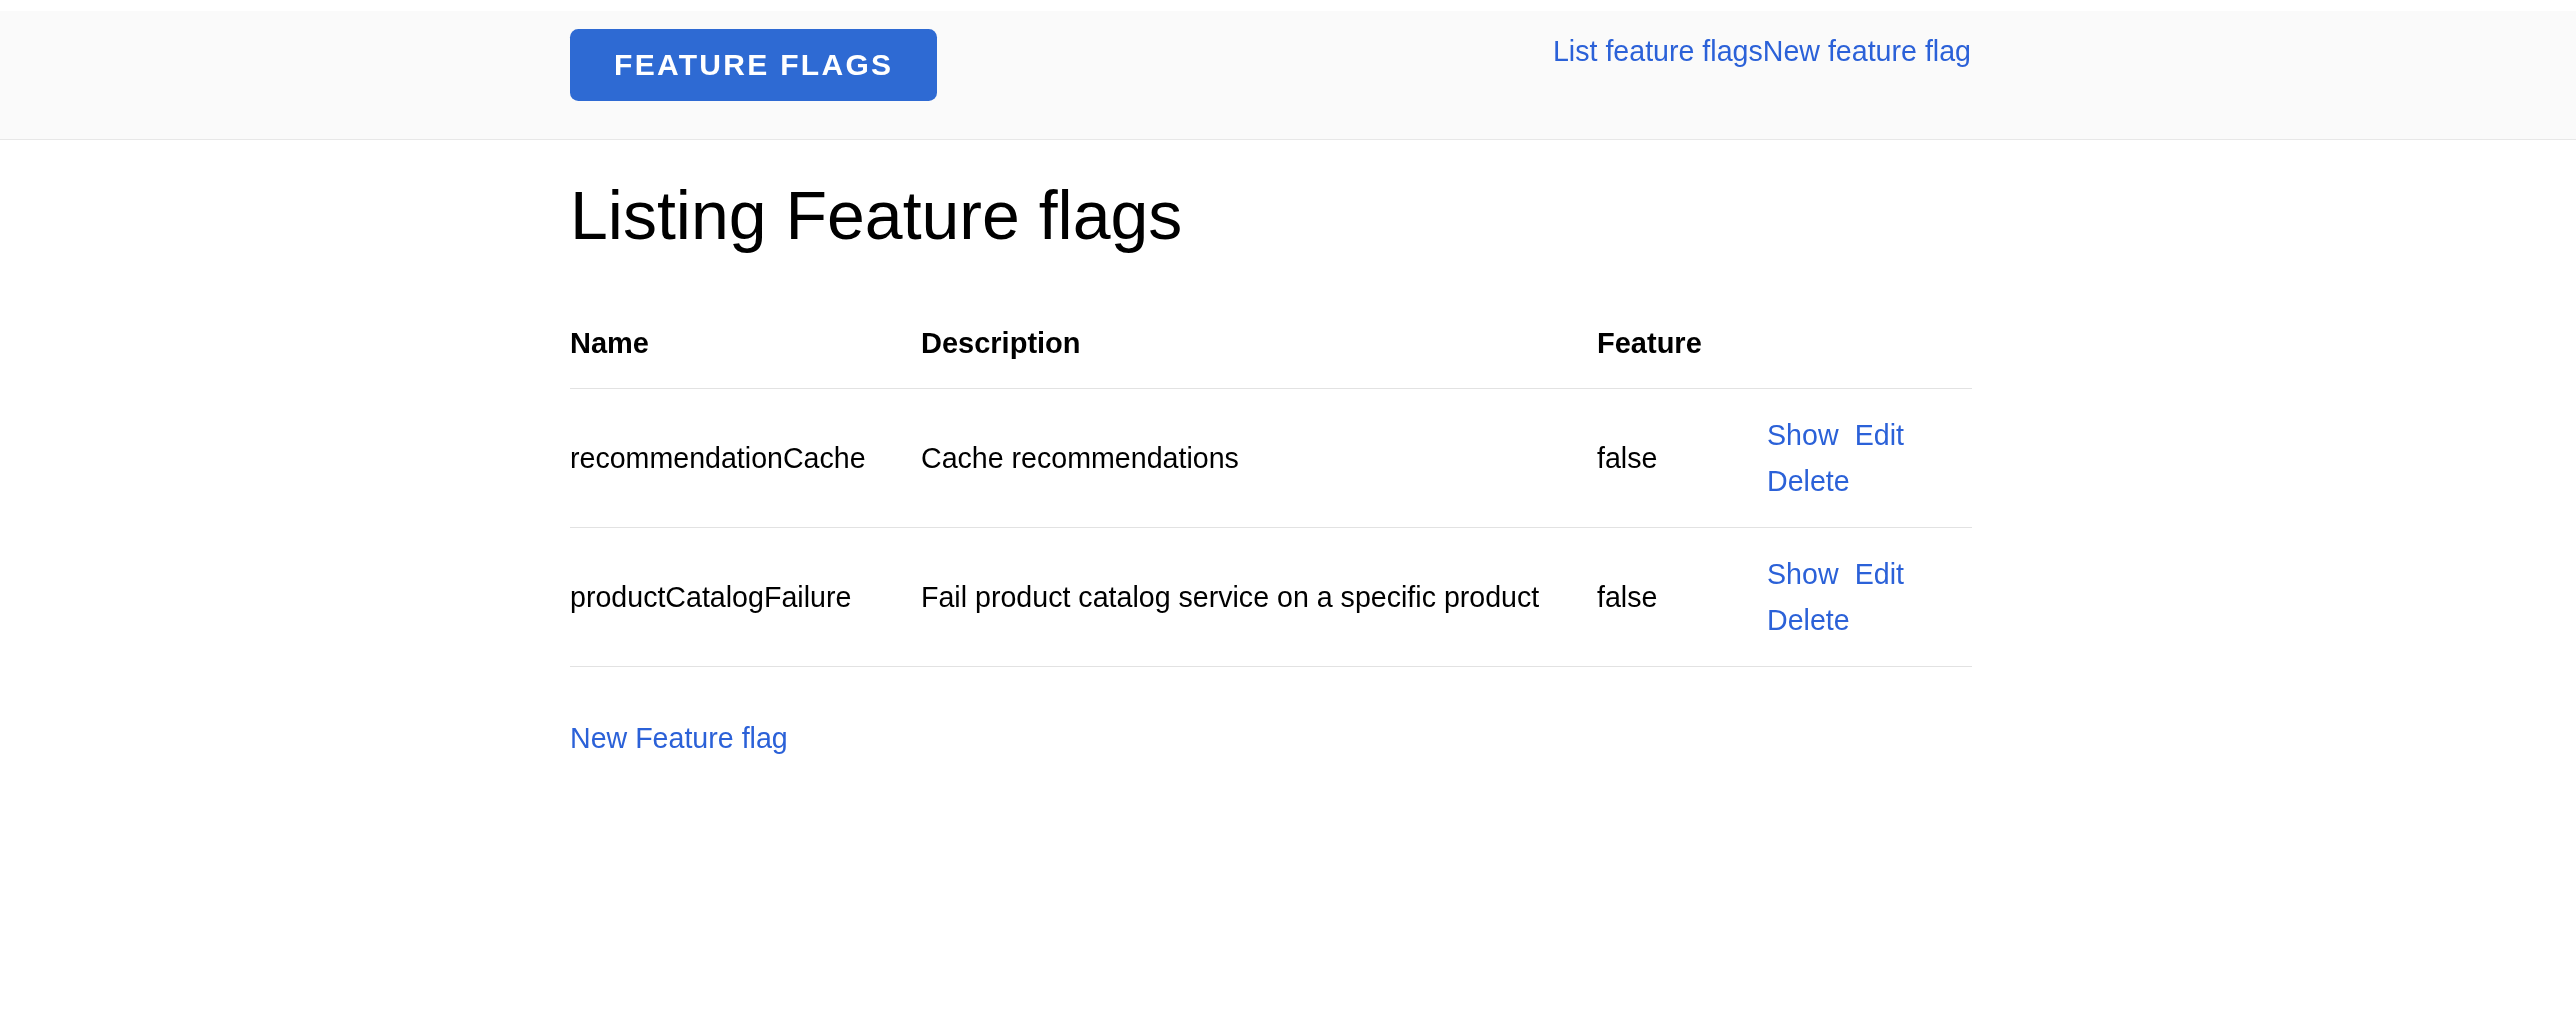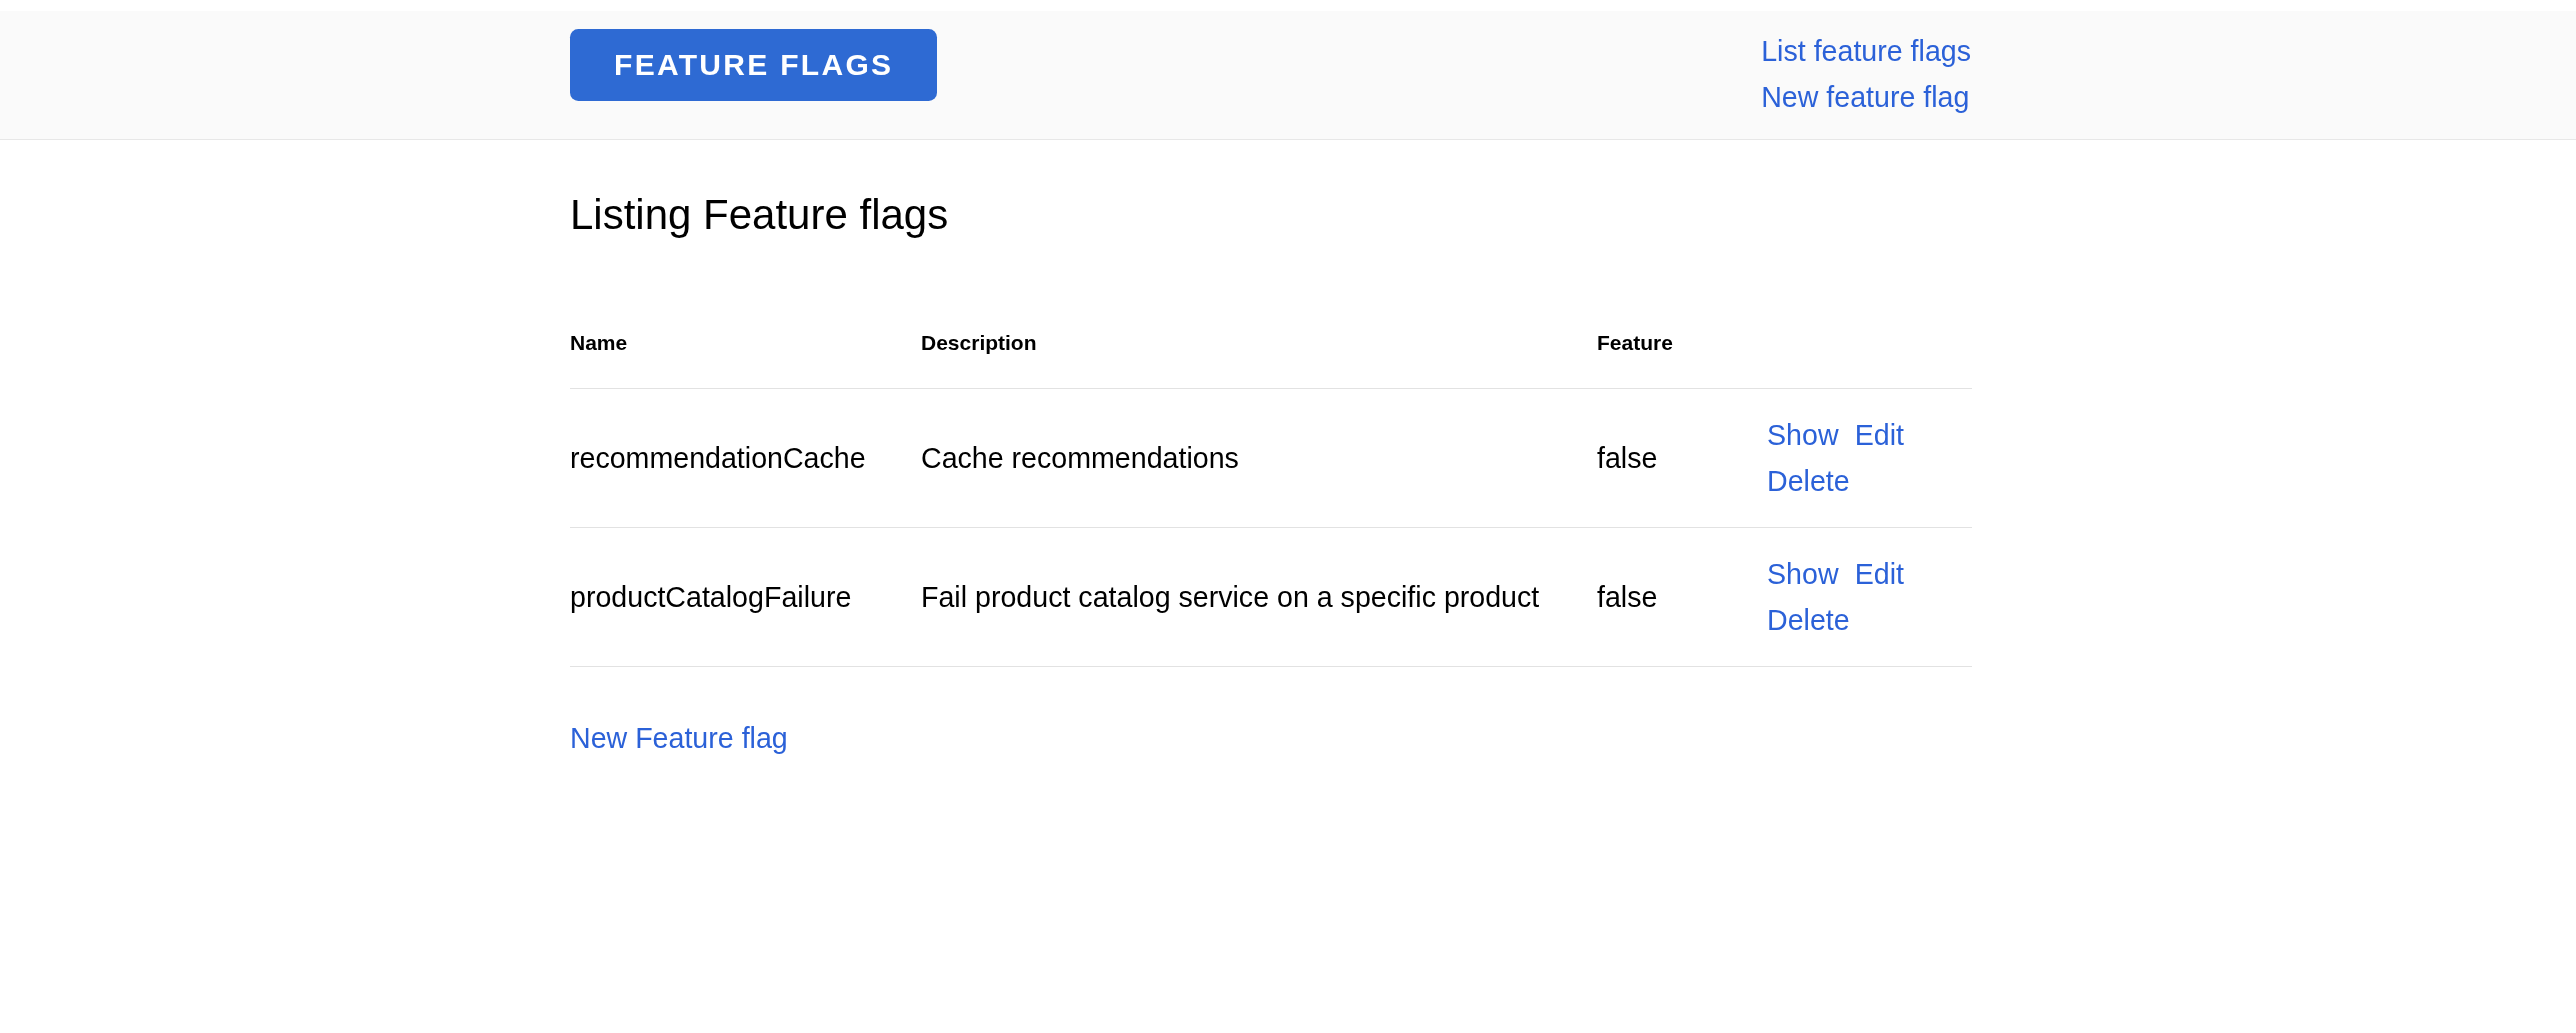--- a/index.html
+++ b/index.html
@@ -44,54 +44,54 @@
     border: none;
     border-radius: 8.3px;
     cursor: pointer;
     text-transform: uppercase;
     font-family: "Liberation Sans", sans-serif;
   }
   .header-nav {
     margin-left: auto;
     margin-top: 16.6px;
     display: flex;
-    flex-direction: column;
+    flex-direction: row;
     align-items: flex-start;
   }
   .header-nav a {
     display: block;
     line-height: 46px;
     font-size: 28.6px;
     color: var(--link, #2b61d8);
     text-decoration: none;
     cursor: pointer;
   }
 
   
   .main {
     width: 1401px;
     margin-left: 570px;
   }
   h1.page-title {
     margin: 41px 0 0 0;
-    font-size: 42px;
+    font-size: 68px;
     line-height: 68px;
     font-weight: 400;
     color: #000000;
   }
 
   table.flags-table {
     margin-top: 51px;
     width: 1401px;
     border-collapse: collapse;
     table-layout: fixed;
   }
   .flags-table th {
     text-align: left;
-    font-size: 21px;
+    font-size: 29px;
     font-weight: bold;
     line-height: 46px;
     padding: 20px 0 22px 0;
     border-bottom: 1.8px solid var(--table-divider, #e2e2e2);
     vertical-align: bottom;
   }
   .flags-table td {
     font-size: 28.6px;
     line-height: 46px;
     padding: 23px 0;

